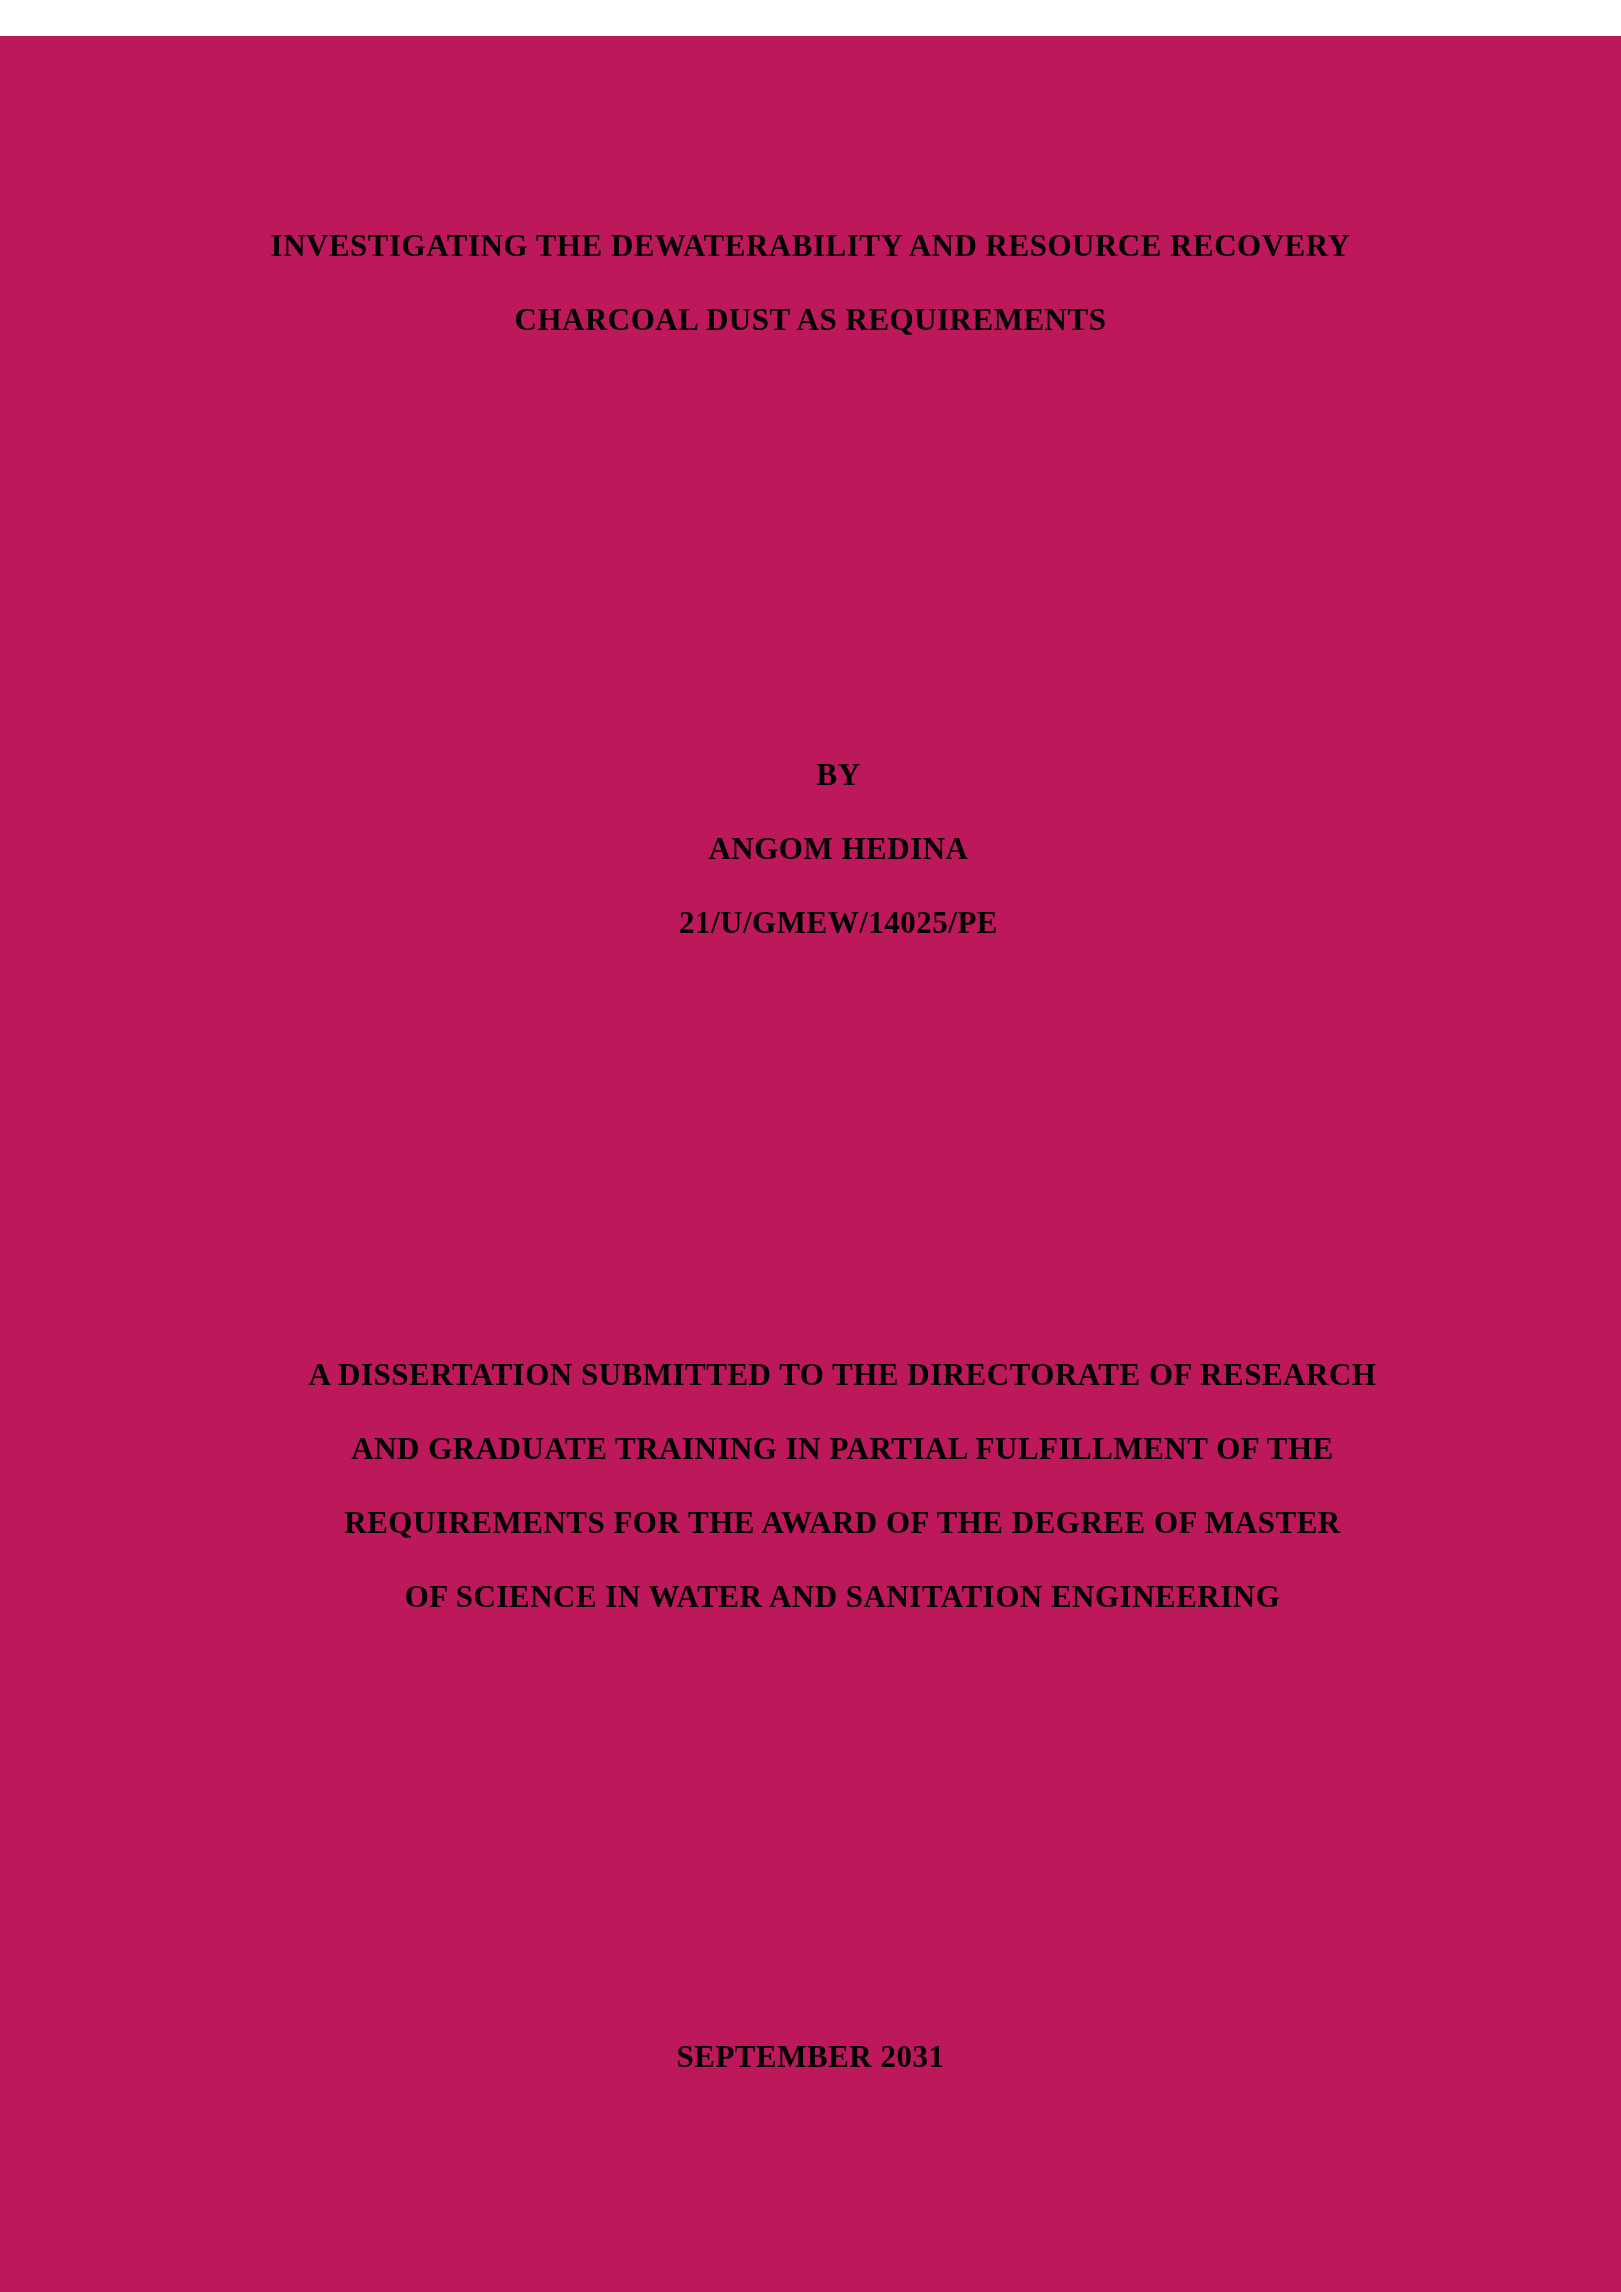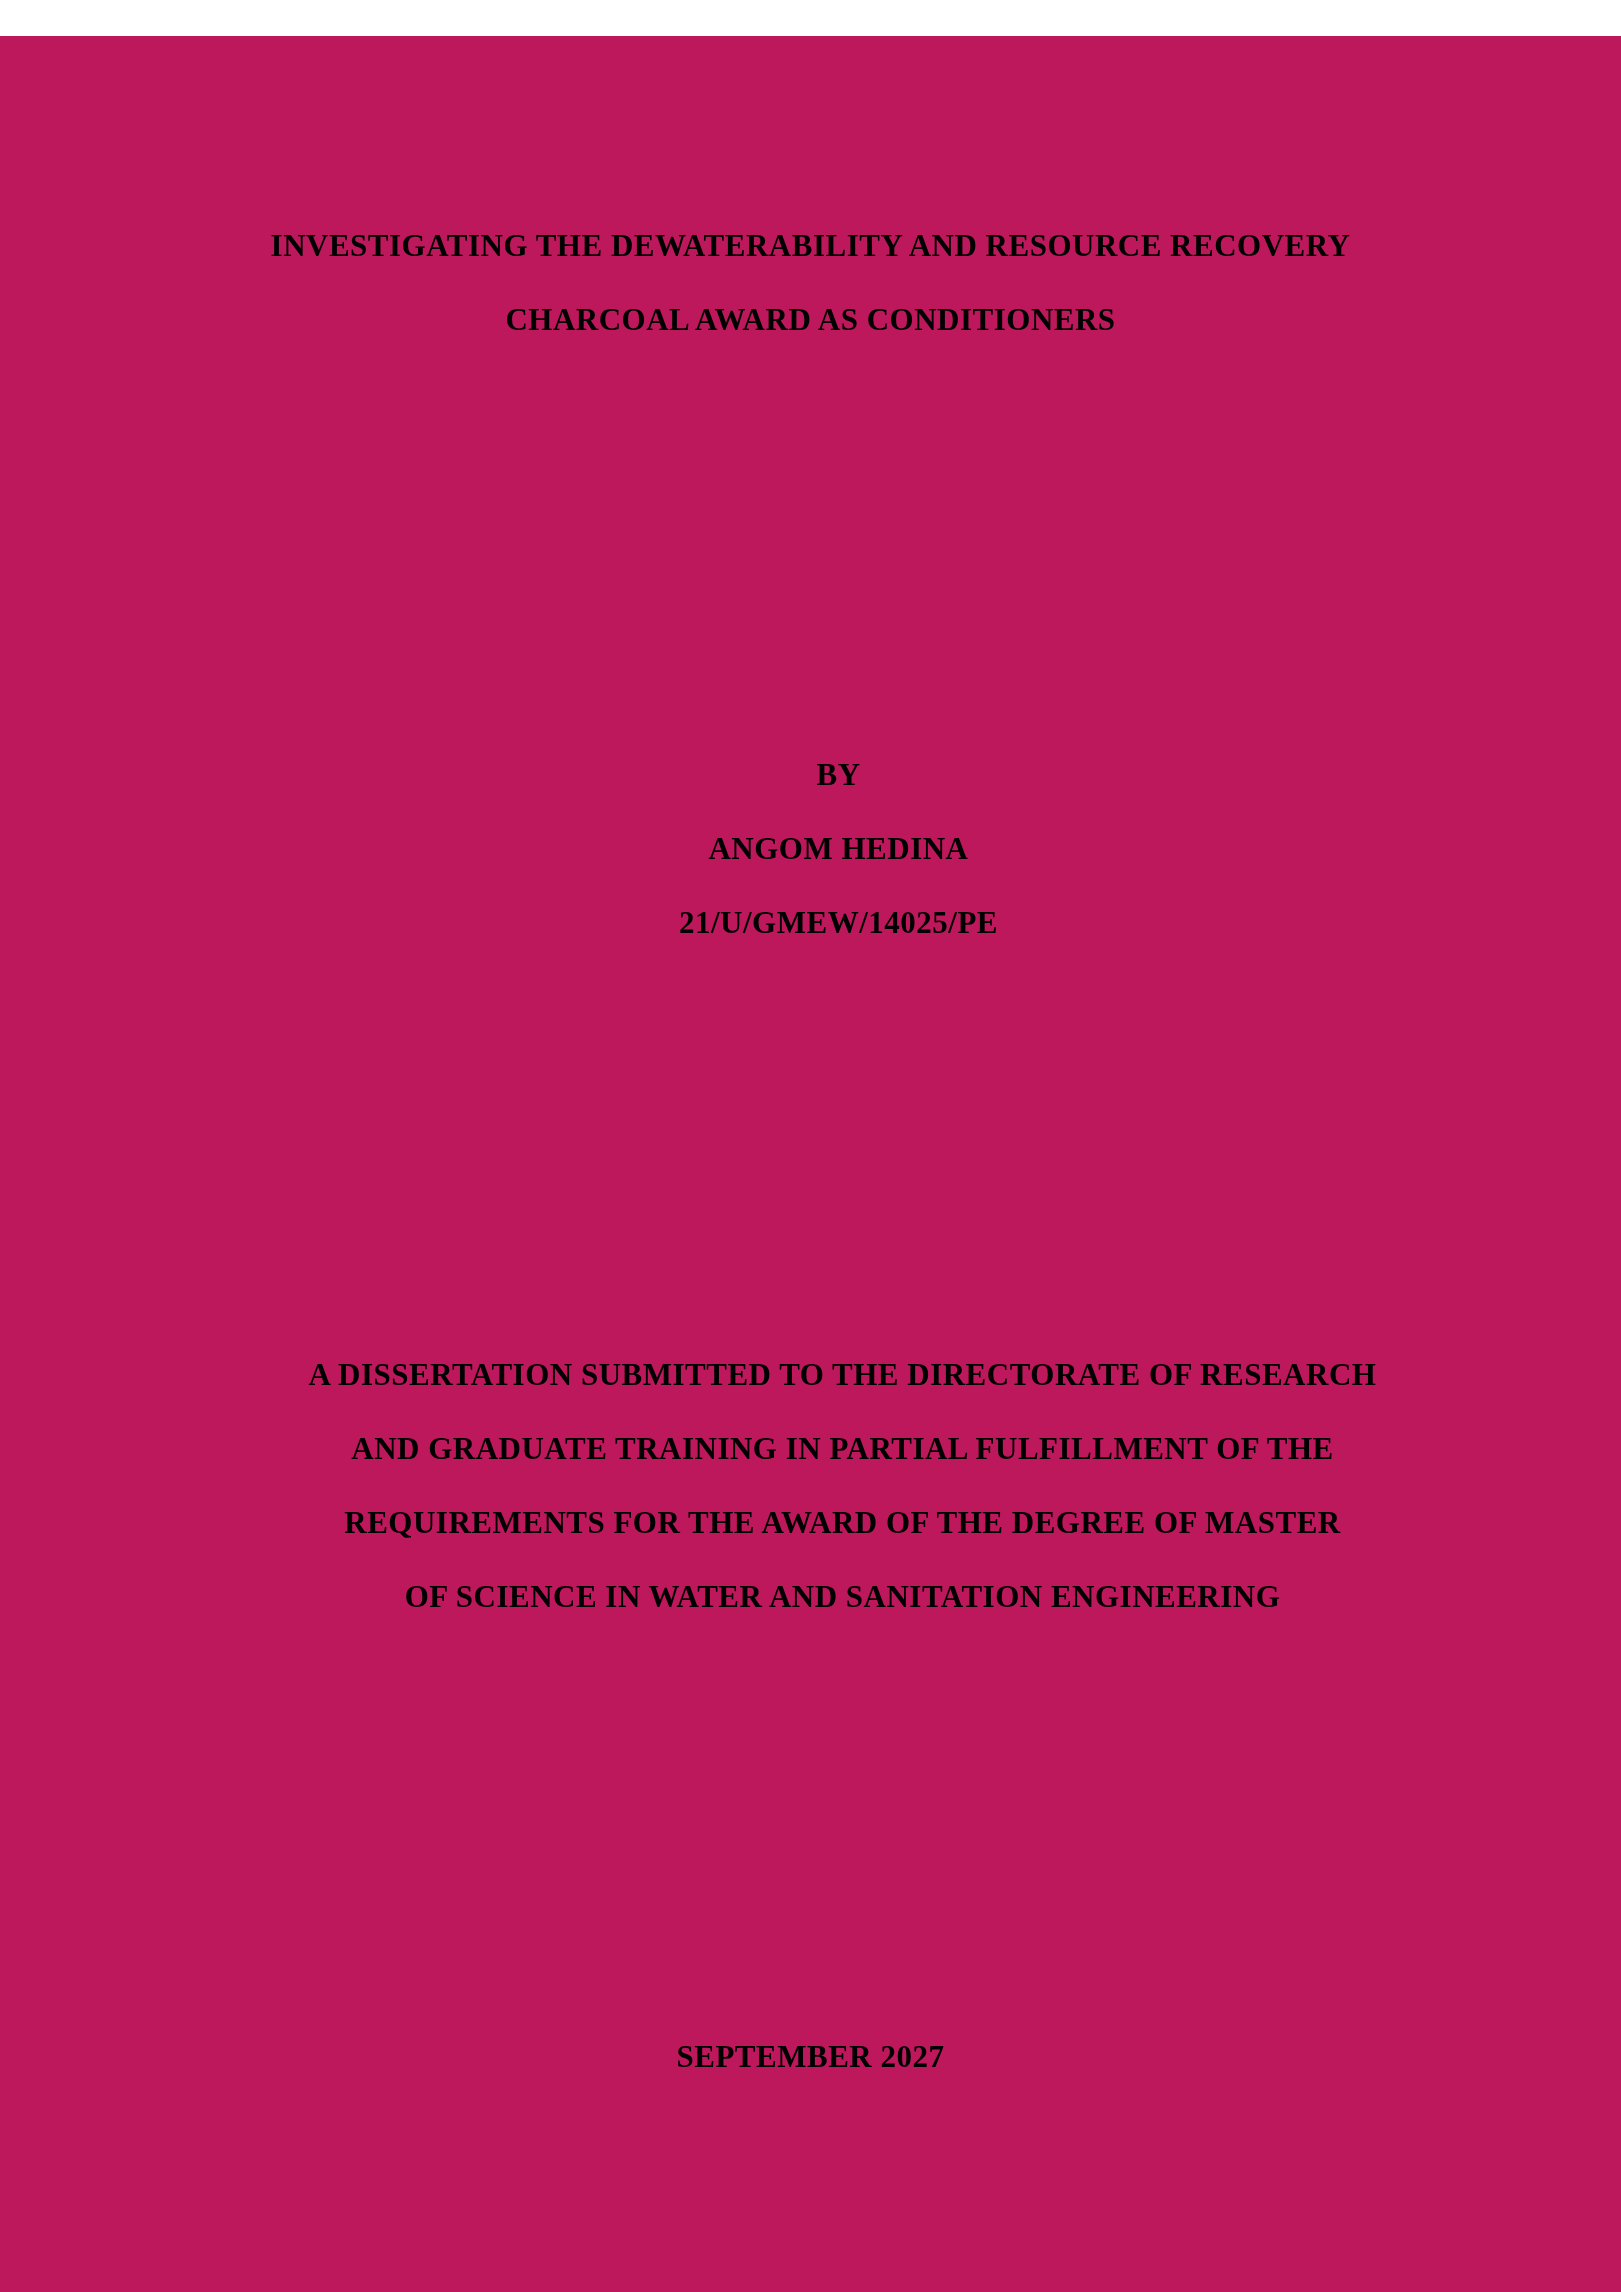--- a/index.html
+++ b/index.html
@@ -35,34 +35,34 @@
   .submission-block { top: 1302px; padding-left: 32px; }
   .date-block      { top: 1984px; }
 </style>
 </head>
 <body>
 
 <div class="page">
 
   <div class="block title-block">
     <div class="line">INVESTIGATING THE DEWATERABILITY AND RESOURCE RECOVERY</div>
-    <div class="line">CHARCOAL AWARD AS CONDITIONERS</div>
+    <div class="line">CHARCOAL DUST AS REQUIREMENTS</div>
   </div>
 
   <div class="block author-block">
     <div class="line">BY</div>
     <div class="line">ANGOM HEDINA</div>
     <div class="line">21/U/GMEW/14025/PE</div>
   </div>
 
   <div class="block submission-block">
     <div class="line">A DISSERTATION SUBMITTED TO THE DIRECTORATE OF RESEARCH</div>
     <div class="line">AND GRADUATE TRAINING IN PARTIAL FULFILLMENT OF THE</div>
     <div class="line">REQUIREMENTS FOR THE AWARD OF THE DEGREE OF MASTER</div>
     <div class="line">OF SCIENCE IN WATER AND SANITATION ENGINEERING</div>
   </div>
 
   <div class="block date-block">
-    <div class="line">SEPTEMBER 2027</div>
+    <div class="line">SEPTEMBER 2031</div>
   </div>
 
 </div>
 
 
 </body></html>

